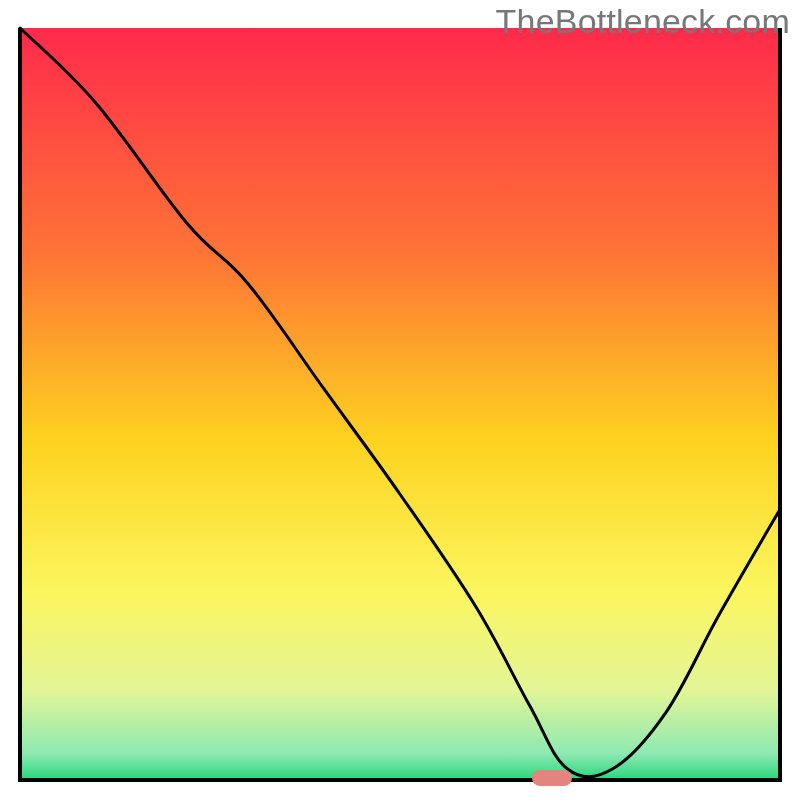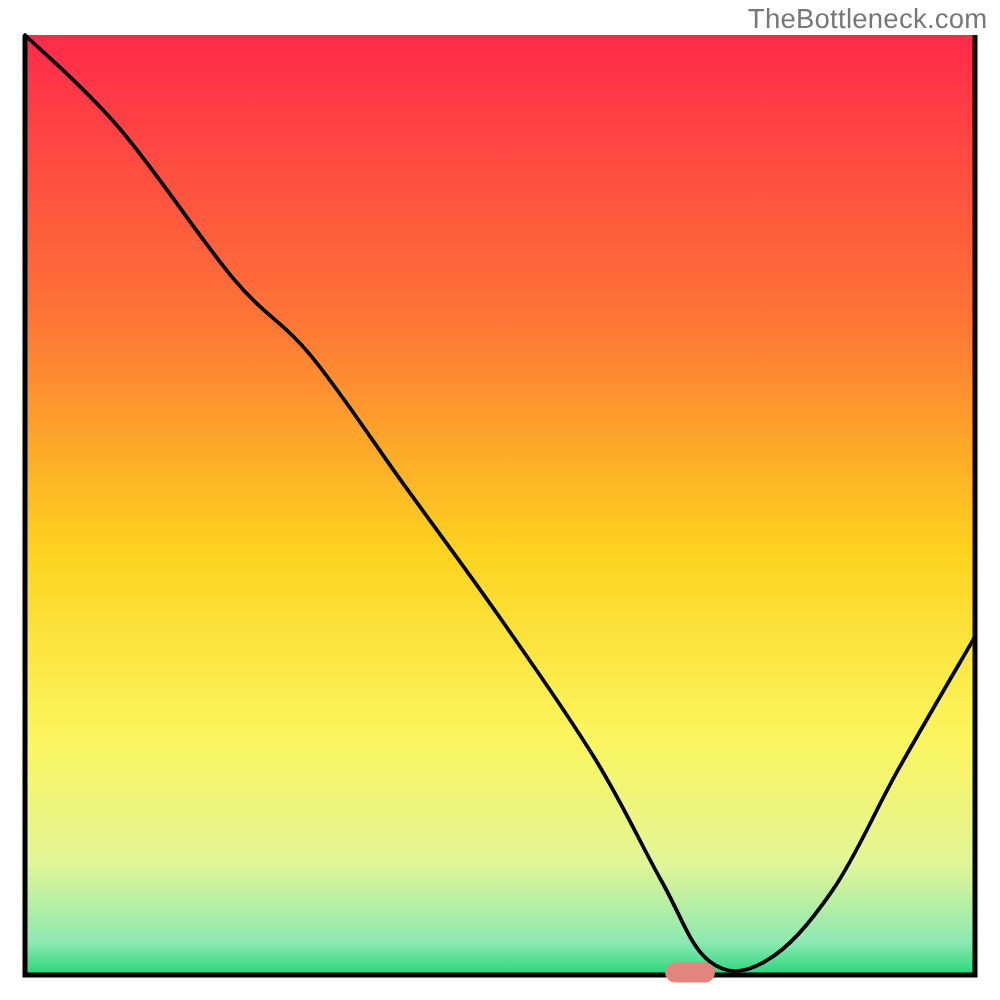--- a/index.html
+++ b/index.html
@@ -13,21 +13,21 @@
   }
   .container {
     position: relative;
     width: 800px;
     height: 800px;
   }
   .watermark {
     position: absolute;
     top: 2px;
     right: 10px;
-    font-size: 22px;
+    font-size: 34px;
     font-weight: 500;
     color: #777777;
     letter-spacing: 0.2px;
     z-index: 5;
   }
   svg {
     position: absolute;
     top: 0;
     left: 0;
   }

